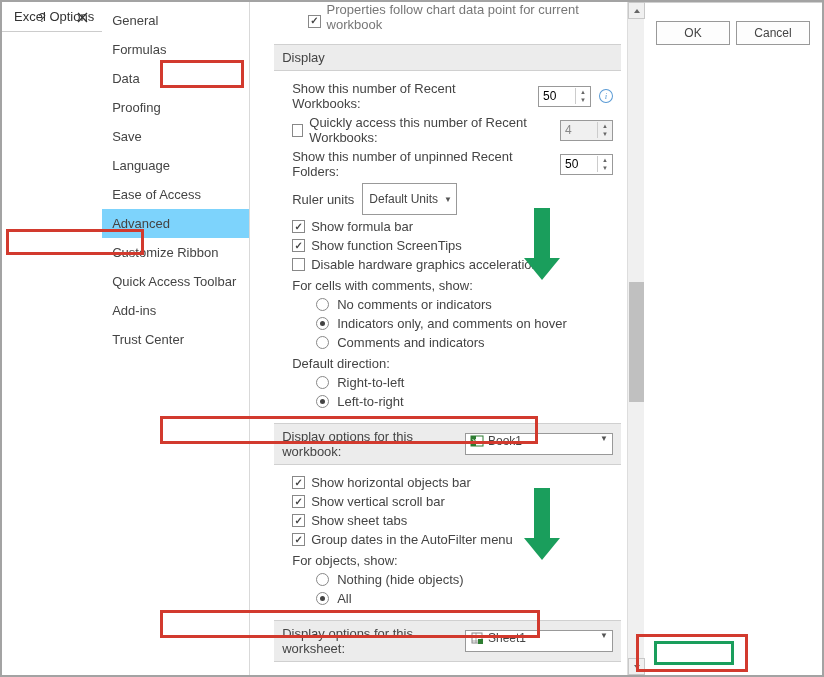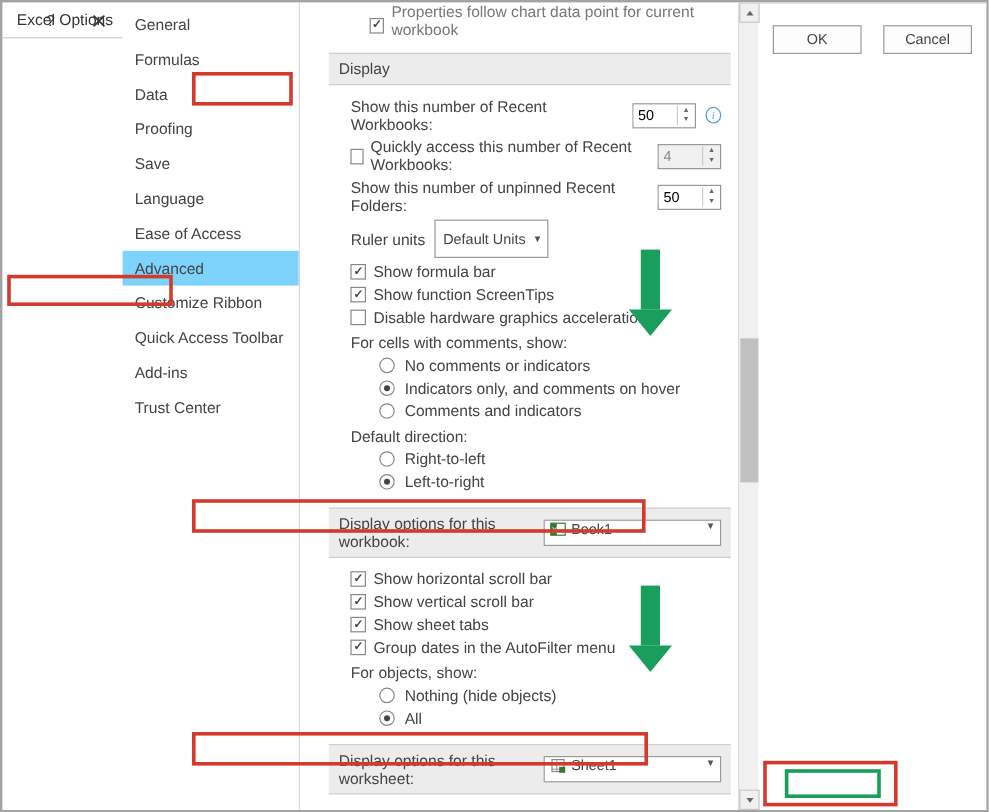--- a/index.html
+++ b/index.html
@@ -127,21 +127,21 @@
     border:1px solid #999; height:22px; background:#fff; display:inline-flex;
     align-items:flex-start; padding:0 4px; min-width:148px; margin-left:10px;
     font-size:12px;
   }
   .wb-select .excel-icon { width:14px; height:14px; margin-right:4px; display:inline-flex;}
   .wb-select .caret{ margin-left:auto; font-size:8px; color:#555; padding-left:6px;}
   .sheet-icon { width:14px; height:14px; margin-right:4px; display:inline-flex;}
   .footer {
     border-top:1px solid #d0d0d0;
     padding:8px 12px;
-    display:flex; justify-content:center; align-items:center; gap:18px;
+    display:flex; justify-content:center; align-items:center; gap:6px;
     height:60px;
   }
   .btn {
     min-width:74px; height:24px; border:1px solid #999; background:#fdfdfd;
     font-size:12px; display:flex; align-items:center; justify-content:center;
     cursor:pointer;
   }
   
   .anno {
     position:absolute; border:3px solid #d23a2e; pointer-events:none;
@@ -293,21 +293,21 @@
                   <text x="2" y="10" font-size="7" fill="#fff" font-family="Arial">X</text>
                 </svg>
             </span>
             <span>Book1</span>
             <span class="caret">▼</span>
           </span>
         </div>
         <div class="section-body">
           <div class="row">
               <span class="chk checked"></span>
-              <span>Show horizontal scroll bar</span>
+              <span>Show horizontal objects bar</span>
             </div>
           <div class="row">
               <span class="chk checked"></span>
               <span>Show vertical scroll bar</span>
             </div>
           <div class="row">
               <span class="chk checked"></span>
               <span>Show sheet tabs</span>
             </div>
           <div class="row">

